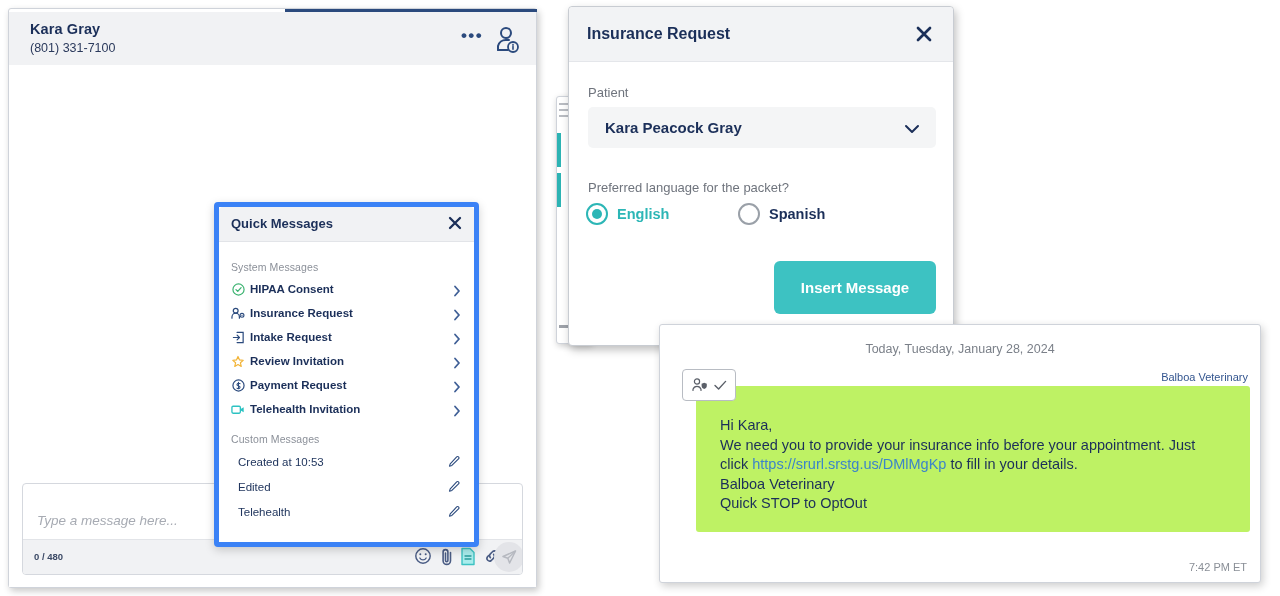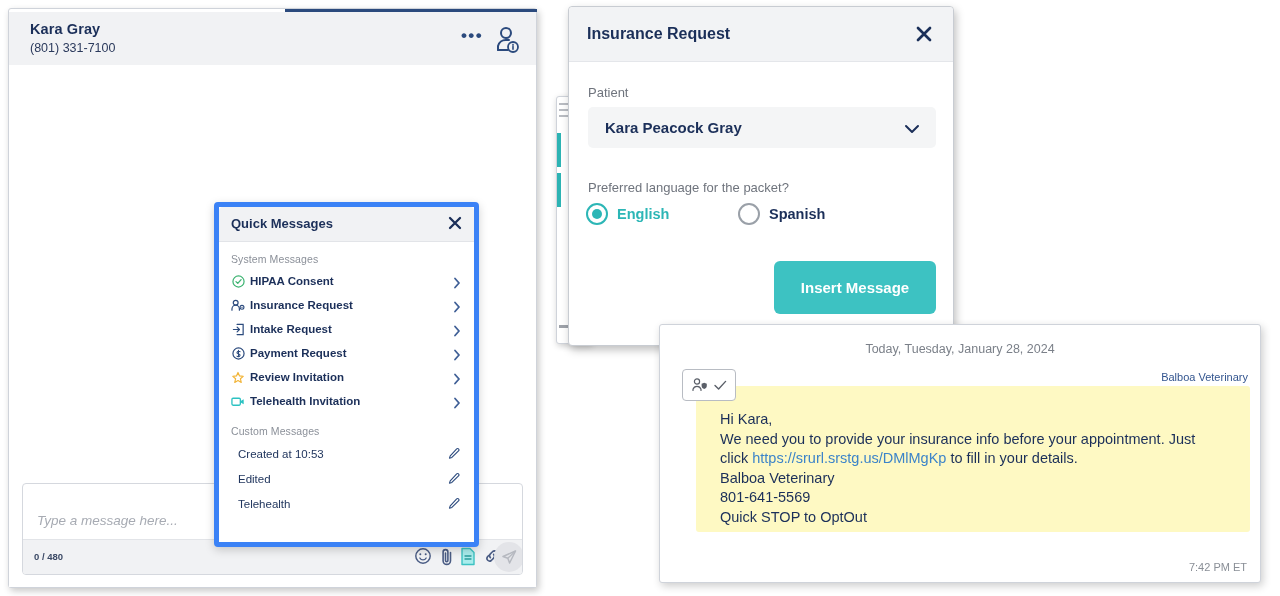--- a/index.html
+++ b/index.html
@@ -88,21 +88,21 @@
     box-shadow:0 3px 10px rgba(0,0,0,.18);
     z-index:6;
   }
   #qm-header{
     position:absolute;left:0;top:0;right:0;height:34px;
     background:#f1f2f4;border-bottom:1px solid #e2e4e8;
     border-radius:4px 4px 0 0;
   }
   #qm-title{position:absolute;left:12px;top:9px;font-size:13px;font-weight:bold;color:#1b2f59;}
   #qm-close{position:absolute;right:10px;top:7px;width:18px;height:18px;cursor:pointer;}
-  #qm-body{position:absolute;left:0;top:34px;right:0;bottom:0;padding:0 12px;box-sizing:border-box;}
+  #qm-body{position:absolute;left:0;top:34px;right:0;bottom:0;padding:8px 12px;box-sizing:border-box;}
   .qm-section-label{
     font-size:10.5px;color:#8b9099;margin-top:12px;margin-bottom:4px;letter-spacing:.1px;
   }
   .qm-row{
     position:relative;height:24px;display:flex;align-items:center;cursor:pointer;
   }
   .qm-row .qm-icon{width:14px;height:14px;margin-right:5px;flex:0 0 14px;
     display:flex;align-items:center;justify-content:center;}
   .qm-row .qm-label{font-size:11.5px;font-weight:bold;color:#1b2f59;white-space:nowrap;}
   .qm-row.disabled .qm-label{color:#b4b8bf;font-weight:bold;}
@@ -185,22 +185,22 @@
     position:absolute;right:12px;top:46px;font-size:11px;color:#33558f;font-weight:500;
   }
   #msg-badge{
     position:absolute;left:22px;top:44px;width:52px;height:30px;
     border:1px solid #b8bcc3;border-radius:4px;background:#ffffff;
     display:flex;align-items:center;justify-content:center;gap:3px;
     z-index:2;
   }
   #msg-bubble{
     position:absolute;left:36px;top:61px;right:10px;height:146px;
-    background:#fef9c3;border-radius:3px;
-    padding:24px 0 0 24px;box-sizing:border-box;
+    background:#bef264;border-radius:3px;
+    padding:30px 0 0 24px;box-sizing:border-box;
   }
   .msg-line{font-size:14.5px;color:#1b2f59;line-height:19.5px;white-space:nowrap;}
   #msg-link{color:#3c84c9;}
   #msg-time{
     position:absolute;right:13px;bottom:9px;font-size:11px;color:#8a8f97;
   }
 </style>
 </head>
 <body>
 
@@ -326,40 +326,40 @@
       <span class="qm-label">Intake Request</span>
       <span class="qm-chev">
         <svg width="8" height="12" viewBox="0 0 8 12">
             <path d="M2 1.5 L6 6 L2 10.5" fill="none" stroke="#3f5f96" stroke-width="1.8" stroke-linecap="round" stroke-linejoin="round"></path>
           </svg>
       </span>
     </div>
 
     <div class="qm-row">
       <span class="qm-icon">
+        <svg width="14" height="13" viewBox="0 0 14 14">
+          <path d="M7 1.6 L8.65 5.35 L12.6 5.75 L9.6 8.4 L10.5 12.3 L7 10.3 L3.5 12.3 L4.4 8.4 L1.4 5.75 L5.35 5.35 Z" fill="none" stroke="#f2b53a" stroke-width="1.3" stroke-linejoin="round"></path>
+        </svg>
+      </span>
+      <span class="qm-label">Review Invitation</span>
+      <span class="qm-chev">
+        <svg width="8" height="12" viewBox="0 0 8 12">
+            <path d="M2 1.5 L6 6 L2 10.5" fill="none" stroke="#3f5f96" stroke-width="1.8" stroke-linecap="round" stroke-linejoin="round"></path>
+          </svg>
+      </span>
+    </div>
+
+    <div class="qm-row">
+      <span class="qm-icon">
         <svg width="13" height="13" viewBox="0 0 14 14">
           <circle cx="7" cy="7" r="6" fill="none" stroke="#2b4a7d" stroke-width="1.3"></circle>
           <path d="M8.7 5.1 a2 2 0 0 0 -3.4 1.2 c0 1.8 3.4 .8 3.4 2.5 a2 2 0 0 1 -3.4 1.1 M7 3.6 v6.9" fill="none" stroke="#2b4a7d" stroke-width="1.1" stroke-linecap="round"></path>
         </svg>
       </span>
       <span class="qm-label">Payment Request</span>
-      <span class="qm-chev">
-        <svg width="8" height="12" viewBox="0 0 8 12">
-            <path d="M2 1.5 L6 6 L2 10.5" fill="none" stroke="#3f5f96" stroke-width="1.8" stroke-linecap="round" stroke-linejoin="round"></path>
-          </svg>
-      </span>
-    </div>
-
-    <div class="qm-row">
-      <span class="qm-icon">
-        <svg width="14" height="13" viewBox="0 0 14 14">
-          <path d="M7 1.6 L8.65 5.35 L12.6 5.75 L9.6 8.4 L10.5 12.3 L7 10.3 L3.5 12.3 L4.4 8.4 L1.4 5.75 L5.35 5.35 Z" fill="none" stroke="#f2b53a" stroke-width="1.3" stroke-linejoin="round"></path>
-        </svg>
-      </span>
-      <span class="qm-label">Review Invitation</span>
       <span class="qm-chev">
         <svg width="8" height="12" viewBox="0 0 8 12">
             <path d="M2 1.5 L6 6 L2 10.5" fill="none" stroke="#3f5f96" stroke-width="1.8" stroke-linecap="round" stroke-linejoin="round"></path>
           </svg>
       </span>
     </div>
 
     <div class="qm-row">
       <span class="qm-icon">
         <svg width="14" height="11" viewBox="0 0 15 11">
@@ -467,18 +467,17 @@
     <svg width="15" height="14" viewBox="0 0 15 14">
       <path d="M2 7.4 L5.6 11 L12.6 3.4" fill="none" stroke="#5a5f68" stroke-width="1.4" stroke-linecap="round" stroke-linejoin="round"></path>
     </svg>
   </div>
 
   <div id="msg-bubble">
     <div class="msg-line">Hi Kara,</div>
     <div class="msg-line">We need you to provide your insurance info before your appointment. Just</div>
     <div class="msg-line"><span>click </span><span id="msg-link">https://srurl.srstg.us/DMlMgKp</span><span> to fill in your details.</span></div>
     <div class="msg-line">Balboa Veterinary</div>
-    <div class="msg-line">801-641-5569</div>
     <div class="msg-line">Quick STOP to OptOut</div>
   </div>
 
   <div id="msg-time">7:42 PM ET</div>
 </div>
 
 </body></html>

